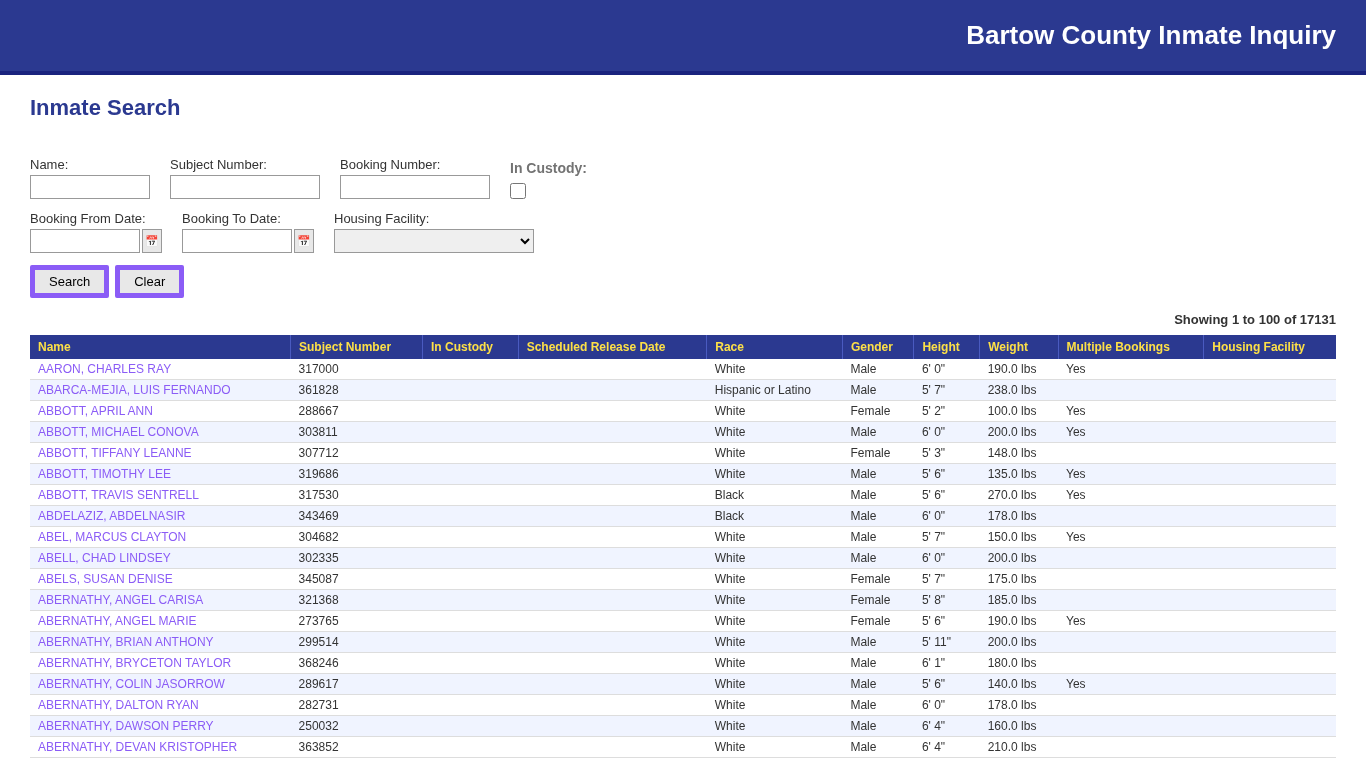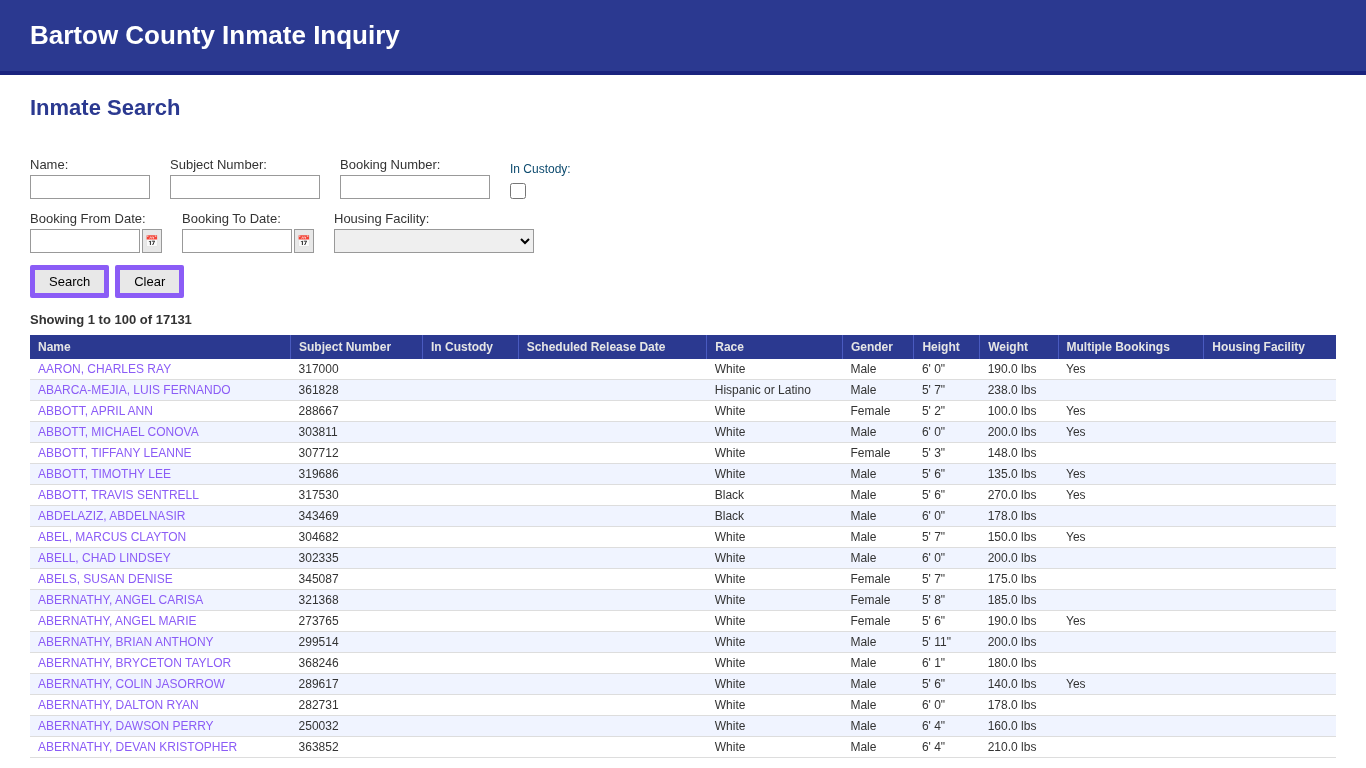--- a/index.html
+++ b/index.html
@@ -3,20 +3,21 @@
   <meta charset="utf-8">
   <style>
     * { margin: 0; padding: 0; box-sizing: border-box; }
     body { font-family: Arial, sans-serif; font-size: 13px; background: #fff; }
 
     
     #header {
       background: #2b3990;
       padding: 20px 30px;
       border-bottom: 4px solid #1a237e;
+      text-align: right;
     }
     #header h1 {
       color: #fff;
       font-size: 26px;
       font-weight: bold;
     }
 
     
     #main {
       padding: 20px 30px;
@@ -54,21 +55,21 @@
     }
     .form-group input[type="text"].name-field { width: 120px; }
     .form-group input[type="text"].subject-field { width: 150px; }
     .form-group input[type="text"].booking-field { width: 150px; }
     .form-group input[type="text"].date-field { width: 110px; }
     .in-custody-group {
       display: flex;
       flex-direction: column;
       gap: 3px;
     }
-    .in-custody-group label { font-size: 12px; color: #0c4a6e; }
+    .in-custody-group label { font-size: 14px; color: #737373; font-weight: bold; }
     .in-custody-group input[type="checkbox"] { width: 16px; height: 16px; margin-top: 4px; }
 
     .date-wrapper {
       display: flex;
       align-items: center;
       gap: 2px;
     }
     .cal-btn {
       background: #e8e8e8;
       border: 1px solid #999;
@@ -101,32 +102,33 @@
       background: #e8e8e8;
       cursor: pointer;
       border-radius: 2px;
     }
 
     
     .showing-text {
       font-size: 13px;
       margin-bottom: 8px;
       color: #333;
+      text-align: right;
     }
     .showing-text span { font-weight: bold; }
 
     
     table {
       width: 100%;
       border-collapse: collapse;
       font-size: 12px;
     }
     thead tr {
       background: #2b3990;
-      color: #e5e5e5;
+      color: #fde047;
     }
     thead th {
       padding: 5px 8px;
       text-align: left;
       font-weight: bold;
       border-right: 1px solid #4a5bc0;
       white-space: nowrap;
     }
     thead th:last-child { border-right: none; }
 

